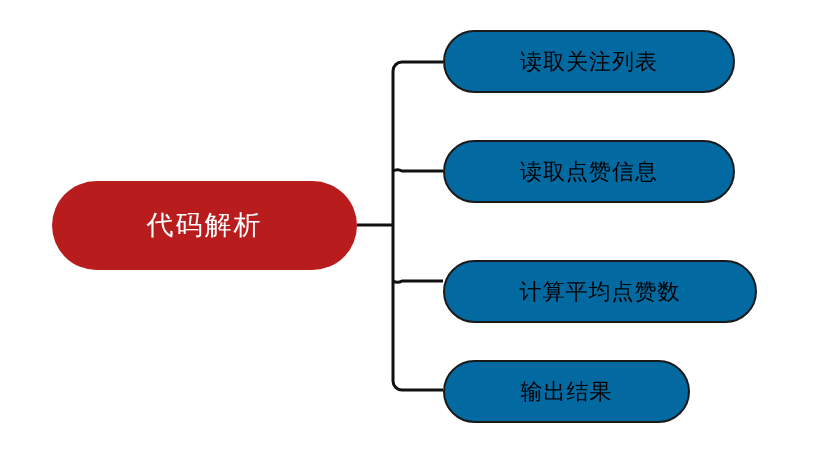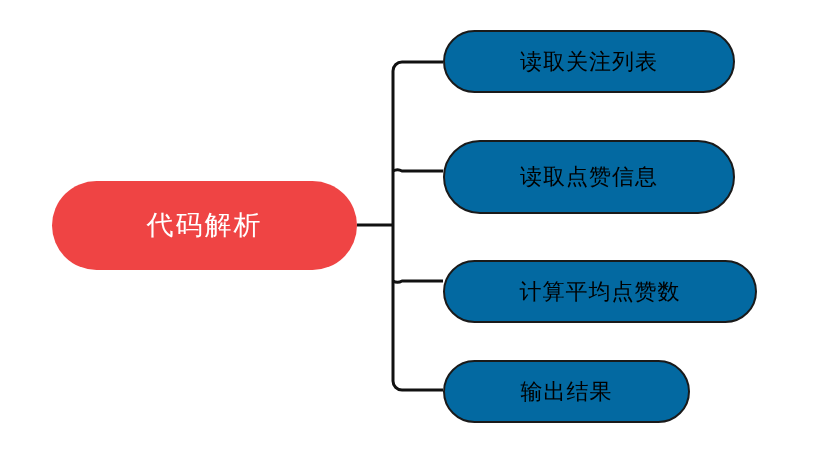--- a/index.html
+++ b/index.html
@@ -28,21 +28,21 @@
   }
   .node {
     position: absolute;
     box-sizing: border-box;
     display: flex;
     align-items: center;
     justify-content: center;
     white-space: nowrap;
   }
   .node-root {
-    background: #ef4444;
+    background: #b91c1c;
     color: #ffffff;
     border: none;
     border-radius: 999px;
     font-size: 27px;
     letter-spacing: 2px;
     justify-content: center;
   }
   .node-child {
     background: #0369a1;
     color: #000000;
@@ -73,21 +73,21 @@
   </svg>
 
   <div class="node node-root" style="left:52px; top:181px; width:305px; height:89px;">
     <span class="node-label">代码解析</span>
   </div>
 
   <div class="node node-child" style="left:443px; top:30px; width:292px; height:63px;">
     <span class="node-label">读取关注列表</span>
   </div>
 
-  <div class="node node-child" style="left:443px; top:140px; width:292px; height:74px;text-align:right;">
+  <div class="node node-child" style="left:443px; top:140px; width:292px; height:63px;text-align:right;">
     <span class="node-label">读取点赞信息</span>
   </div>
 
   <div class="node node-child" style="left:443px; top:260px; width:314px; height:63px;">
     <span class="node-label">计算平均点赞数</span>
   </div>
 
   <div class="node node-child" style="left:443px; top:360px; width:247px; height:63px;">
     <span class="node-label">输出结果</span>
   </div>

